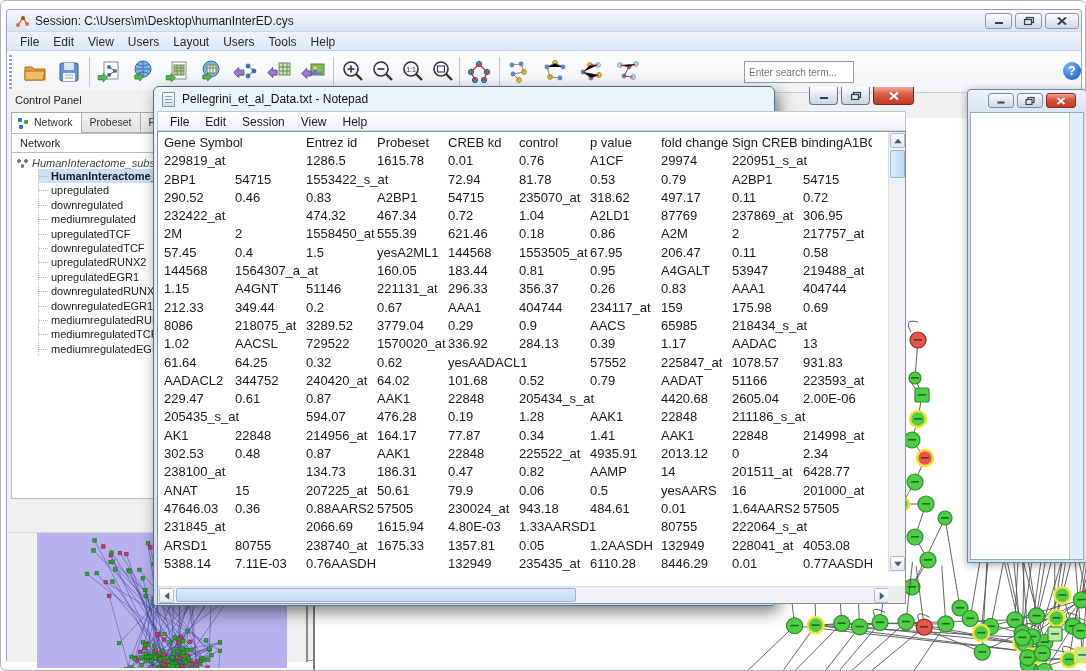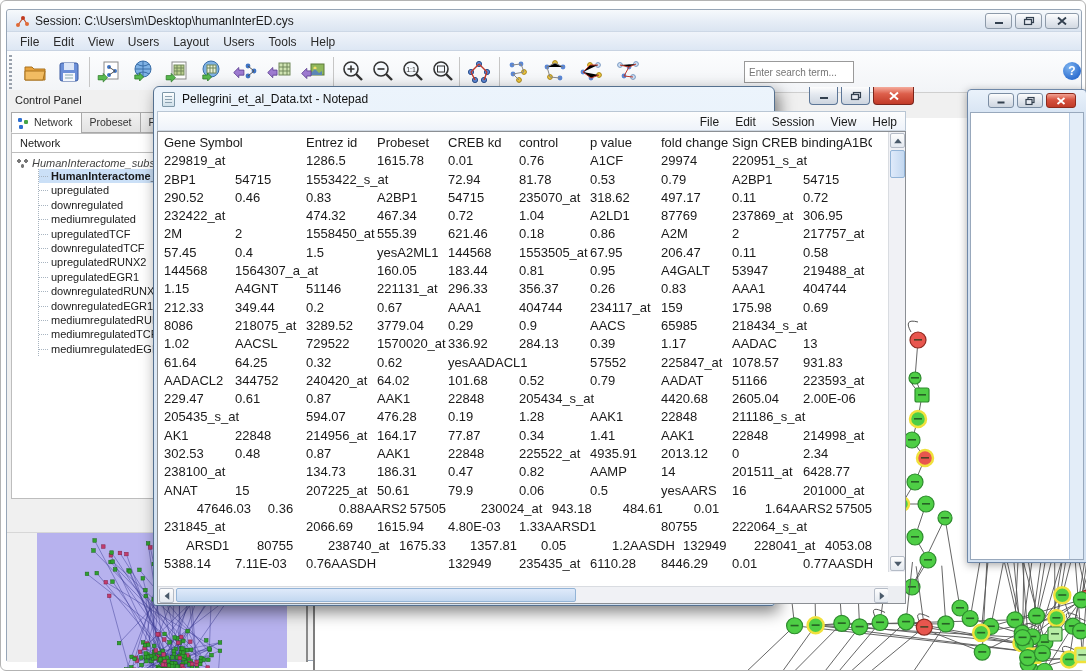--- a/index.html
+++ b/index.html
@@ -88,21 +88,21 @@
     background:linear-gradient(#f2a394,#d6523f 45%,#c13b28); }
   .bgbtn svg { position:absolute; left:50%; top:50%; transform:translate(-50%,-50%); }
   #bg-body { position:absolute; left:2px; top:22px; width:114px; height:448px; background:#fff;
     border:1px solid #98a8bc; }
   #bg-scroll { position:absolute; right:0; top:0; width:14px; height:100%; background:#e3edf8;
     border-left:1px solid #b8cde6; }
 
   
   #notepad { position:absolute; left:152px; top:85px; width:622px; height:520px;
     background:linear-gradient(#ecf4fc,#cfdeef); border:1px solid #54708f; border-radius:6px 6px 3px 3px;
-    box-shadow:4px 6px 16px rgba(0,0,0,.5);text-align:right; }
+    box-shadow:4px 6px 16px rgba(0,0,0,.5); }
   #np-titlebar { position:absolute; left:0; top:0; width:100%; height:24px; }
   #np-icon { position:absolute; left:8px; top:5px; width:13px; height:15px; background:linear-gradient(#fdfefe,#cfe0ea);
     border:1px solid #7d97a8; border-radius:1px; }
   #np-icon::before { content:""; position:absolute; left:2px; top:3px; width:7px; height:1px; background:#8aa0b0;
     box-shadow:0 3px 0 #8aa0b0, 0 6px 0 #8aa0b0; }
   #np-title { position:absolute; left:28px; top:5px; font-size:12px; color:#111; white-space:nowrap; }
   .npbtn { position:absolute; top:0px; height:18px; border:1px solid #5c7697; border-top:none;
     border-radius:0 0 4px 4px; background:linear-gradient(#fdfdfd,#e3e8ef 45%,#cdd5df); }
   #np-min { left:655px; width:29px; }
   #np-max { left:687px; width:29px; }

